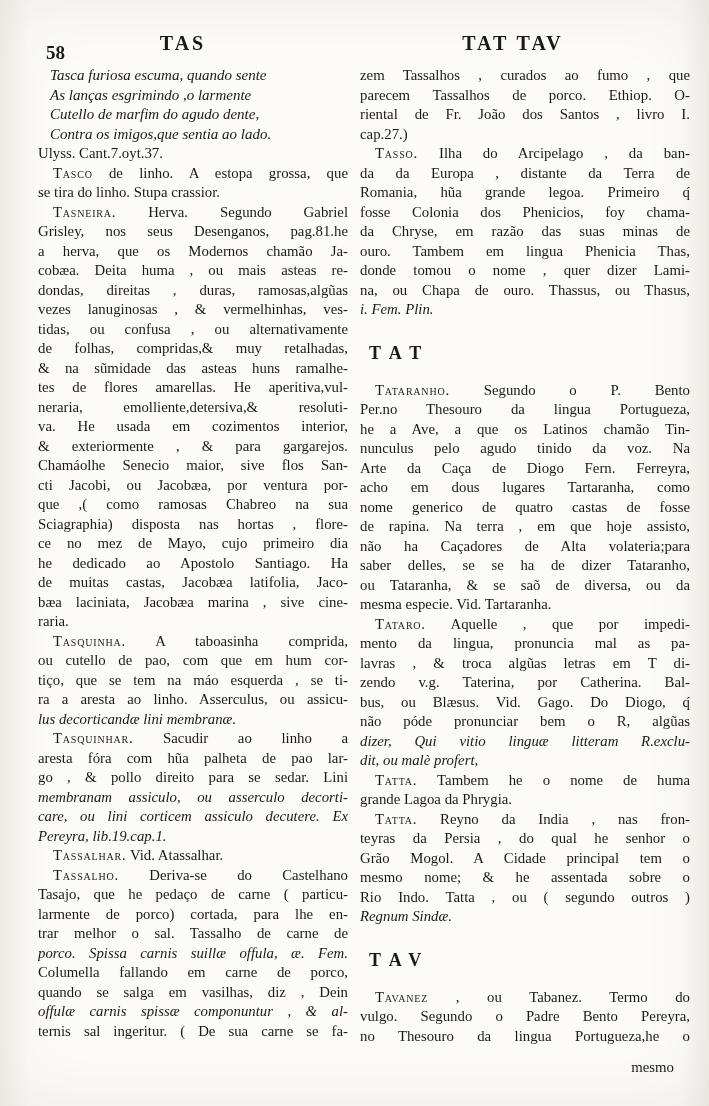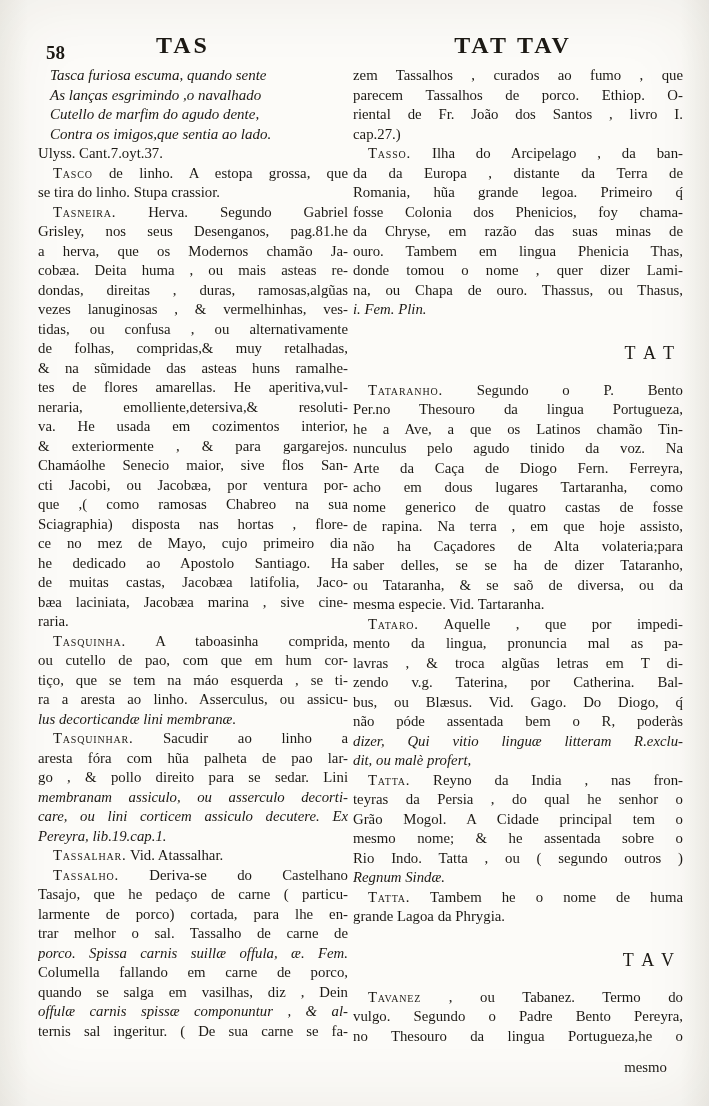--- a/index.html
+++ b/index.html
@@ -5,56 +5,56 @@
   html,body{margin:0;padding:0;background:#e9e8e4;}
   .page{
     position:relative;width:709px;height:1106px;overflow:hidden;
     color:#1c1914;
     font-family:"Liberation Serif","DejaVu Serif",serif;
     background:linear-gradient(90deg,#f3f2ed 0%,#fcfbf8 4%,#fcfbf8 96%,#f2f1ec 100%);
     box-shadow:inset 0 0 70px rgba(60,50,30,.08);
   }
   .runhead-row{position:absolute;top:32px;left:0;width:566px;height:34px;}
   .pagenum{position:absolute;left:46px;top:10px;font-size:19px;font-weight:700;}
-  .runtitle{position:absolute;font-size:24px;font-weight:700;letter-spacing:3px;text-align:center;}
+  .runtitle{position:absolute;font-size:20px;font-weight:700;letter-spacing:3px;text-align:center;}
   .runtitle.left{left:28px;width:310px;}
   .runtitle.right{left:348px;width:330px;}
-  .cols{position:absolute;top:66px;left:38px;display:flex;gap:5px;}
+  .cols{position:absolute;top:66px;left:38px;display:flex;gap:12px;}
   .colL{width:310px;}
   .colR{width:330px;}
   .para{margin:0;}
   .line{
     font-size:14.8px;line-height:19.5px;max-height:19.5px;overflow:hidden;
     text-align:justify;text-align-last:justify;
   }
   .line.last{text-align-last:left;}
   .line.it{font-style:italic;}
   .line.ind{text-indent:15px;}
   .verse .line{text-align:left;text-align-last:left;font-style:italic;padding-left:12px;font-size:15px;}
   .headword{font-variant:small-caps;letter-spacing:.8px;}
   .heading{
-    font-size:18px;font-weight:400;letter-spacing:9px;padding-left:9px;
-    text-align:right;margin:20px 0 15px;line-height:26px;
+    font-size:18px;font-weight:700;letter-spacing:9px;padding-left:9px;
+    text-align:left;margin:20px 0 15px;line-height:26px;
   }
   .catchword{font-size:14.8px;line-height:19.5px;text-align:right;padding-right:16px;margin-top:12px;}
 </style>
 </head>
 <body>
 
 <div class="page" style="color: rgb(28, 25, 20);">
   <div class="runhead-row">
     <span class="pagenum">58</span>
     <span class="runtitle left">TAS</span>
     <span class="runtitle right">TAT TAV</span>
   </div>
   <div class="cols">
     <div class="colL" id="colL">
         <div class="para verse">
           <div class="line">Tasca furiosa escuma, quando sente</div>
-          <div class="line">As lanças esgrimindo ,o navalhado</div>
+          <div class="line">As lanças esgrimindo ,o larmente</div>
           <div class="line">Cutello de marfim do agudo dente,</div>
           <div class="line last">Contra os imigos,que sentia ao lado.</div>
         </div>
         <div class="para plain">
           <div class="line last">Ulyss. Cant.7.oyt.37.</div>
         </div>
         <div class="para entry">
           <div class="line ind"><span class="headword">Tasco</span> de linho. A estopa grossa, que</div>
           <div class="line last">se tira do linho. Stupa crassior.</div>
         </div>
@@ -144,35 +144,35 @@
           <div class="line">saber delles, se se ha de dizer Tataranho,</div>
           <div class="line">ou Tataranha, &amp; se saõ de diversa, ou da</div>
           <div class="line last">mesma especie. Vid. Tartaranha.</div>
         </div>
         <div class="para entry">
           <div class="line ind"><span class="headword">Tataro.</span> Aquelle , que por impedi-</div>
           <div class="line">mento da lingua, pronuncia mal as pa-</div>
           <div class="line">lavras , &amp; troca algũas letras em T di-</div>
           <div class="line">zendo v.g. Taterina, por Catherina. Bal-</div>
           <div class="line">bus, ou Blæsus. Vid. Gago. Do Diogo, q́</div>
-          <div class="line">não póde assentada bem o R, poderàs</div>
+          <div class="line">não póde pronunciar bem o R, algũas</div>
           <div class="line it">dizer, Qui vitio linguæ litteram R.exclu-</div>
           <div class="line it last">dit, ou malè profert,</div>
+        </div>
+        <div class="para entry">
+          <div class="line ind"><span class="headword">Tatta.</span> Tambem he o nome de huma</div>
+          <div class="line last">grande Lagoa da Phrygia.</div>
         </div>
         <div class="para entry">
           <div class="line ind"><span class="headword">Tatta.</span> Reyno da India , nas fron-</div>
           <div class="line">teyras da Persia , do qual he senhor o</div>
           <div class="line">Grão Mogol. A Cidade principal tem o</div>
           <div class="line">mesmo nome; &amp; he assentada sobre o</div>
           <div class="line">Rio Indo. Tatta , ou ( segundo outros )</div>
           <div class="line it last">Regnum Sindæ.</div>
-        </div>
-        <div class="para entry">
-          <div class="line ind"><span class="headword">Tatta.</span> Tambem he o nome de huma</div>
-          <div class="line last">grande Lagoa da Phrygia.</div>
         </div>
         <div class="para heading">TAV</div>
         <div class="para entry">
           <div class="line ind"><span class="headword">Tavanez</span> , ou Tabanez. Termo do</div>
           <div class="line">vulgo. Segundo o Padre Bento Pereyra,</div>
           <div class="line">no Thesouro da lingua Portugueza,he o</div>
         </div>
         <div class="para catchword">mesmo</div>
       </div>
   </div>

